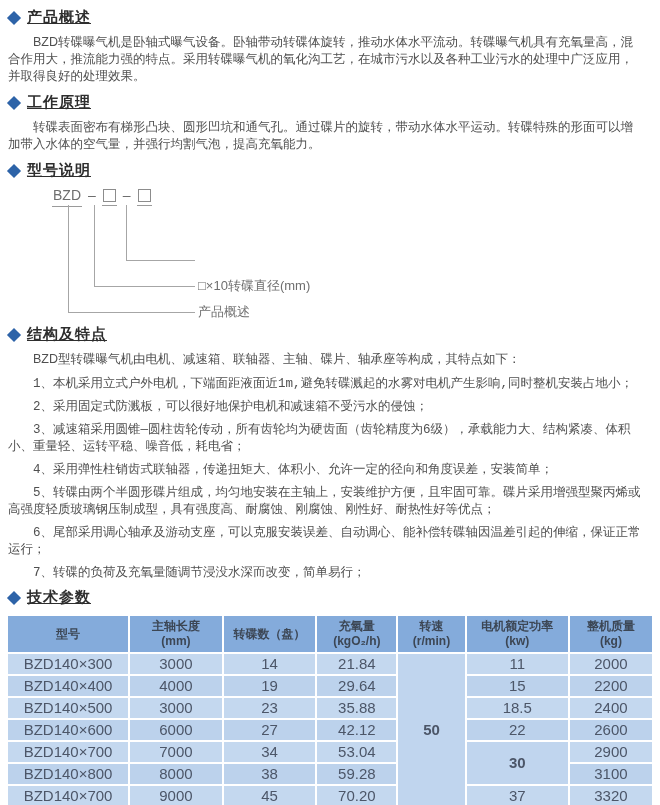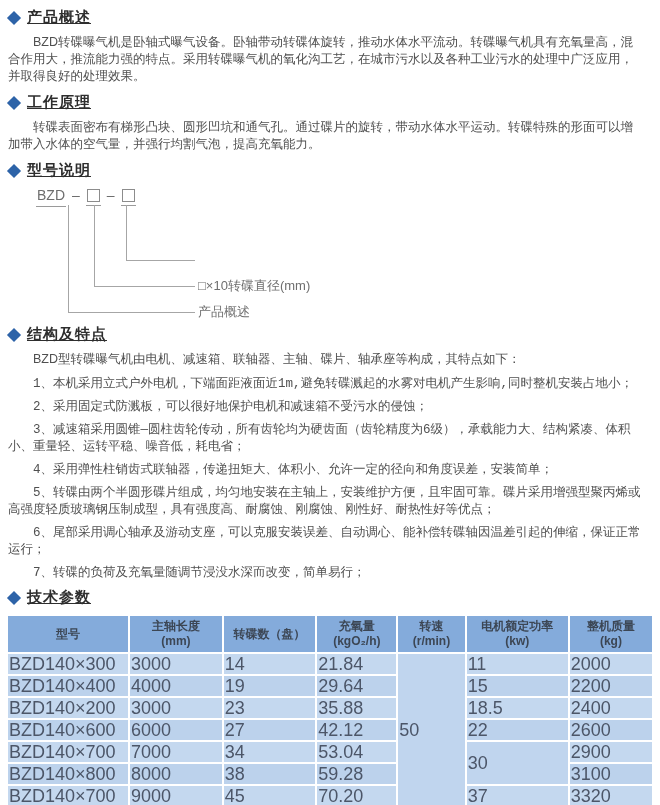--- a/index.html
+++ b/index.html
@@ -15,40 +15,40 @@
   .diamond{width:10px;height:10px;background:#2d63a8;transform:rotate(45deg);margin:0 8px 0 3px;flex:none;}
   .sec-title{font-size:15px;font-weight:bold;color:#2e2e2e;letter-spacing:1px;text-decoration:underline;}
 
   
   .para{font-size:12.5px;line-height:17px;margin:0 11px 8px 2px;text-indent:2em;color:#4f4f4f;}
   .features{margin-bottom:6px;font-family:Liberation Mono, monospace;}
   .feature{font-size:12.5px;line-height:17px;margin:0 2px 6px 2px;text-indent:2em;color:#4f4f4f;}
 
   
   .model-diagram{position:relative;height:130px;margin:4px 0 8px 22px;color:#6e6e6e;}
-  .formula{position:absolute;left:8px;top:0;display:flex;align-items:flex-start;font-size:14px;color:#6e6e6e;}
+  .formula{position:absolute;left:24px;top:0;display:flex;align-items:flex-start;font-size:14px;color:#6e6e6e;}
   .mf-und{border-bottom:1px solid #9a9a9a;padding:0 1px 3px 1px;}
   .mf-dash{padding:0 6px;}
   .mf-box{display:block;width:11px;height:11px;border:1px solid #8c8c8c;margin-top:2px;}
   .elbow{position:absolute;border-left:1px solid #a6a6a6;border-bottom:1px solid #a6a6a6;}
   .dlabel{position:absolute;left:170px;font-size:13px;line-height:16px;color:#6e6e6e;white-space:nowrap;}
 
   
   table.specs{width:100%;border-collapse:separate;border-spacing:2px;table-layout:fixed;margin-top:2px;}
   table.specs th{
     background:#84abdb;color:#3c4654;font-weight:bold;font-size:12px;
     line-height:15px;padding:3px 1px;text-align:center;white-space:pre-line;vertical-align:middle;
   }
   table.specs td{
-    background:#c1d5ee;color:#4c5668;font-size:18px;line-height:16px;
-    padding:2px 1px;vertical-align:middle;
+    background:#c1d5ee;color:#4c5668;font-size:15px;line-height:16px;
+    padding:2px 1px;text-align:center;vertical-align:middle;
   }
   table.specs tbody tr:nth-child(odd) td{background:#c4d8ef;}
   table.specs tbody tr:nth-child(even) td{background:#bcd2ec;}
-  table.specs td[rowspan]{background:#c0d5ee !important;}
+  table.specs td[rowspan]{background:#c0d5ee !important;font-weight:bold;}
 </style>
 </head>
 <body>
 
 <div class="page">
 
   <div class="sec-header">
     <span class="diamond"></span>
     <span class="sec-title">产品概述</span>
   </div>
@@ -142,21 +142,21 @@
         </tr>
         <tr>
           <td>BZD140×400</td>
           <td>4000</td>
           <td>19</td>
           <td>29.64</td>
           <td>15</td>
           <td>2200</td>
         </tr>
         <tr>
-          <td>BZD140×200</td>
+          <td>BZD140×500</td>
           <td>3000</td>
           <td>23</td>
           <td>35.88</td>
           <td>18.5</td>
           <td>2400</td>
         </tr>
         <tr>
           <td>BZD140×600</td>
           <td>6000</td>
           <td>27</td>

